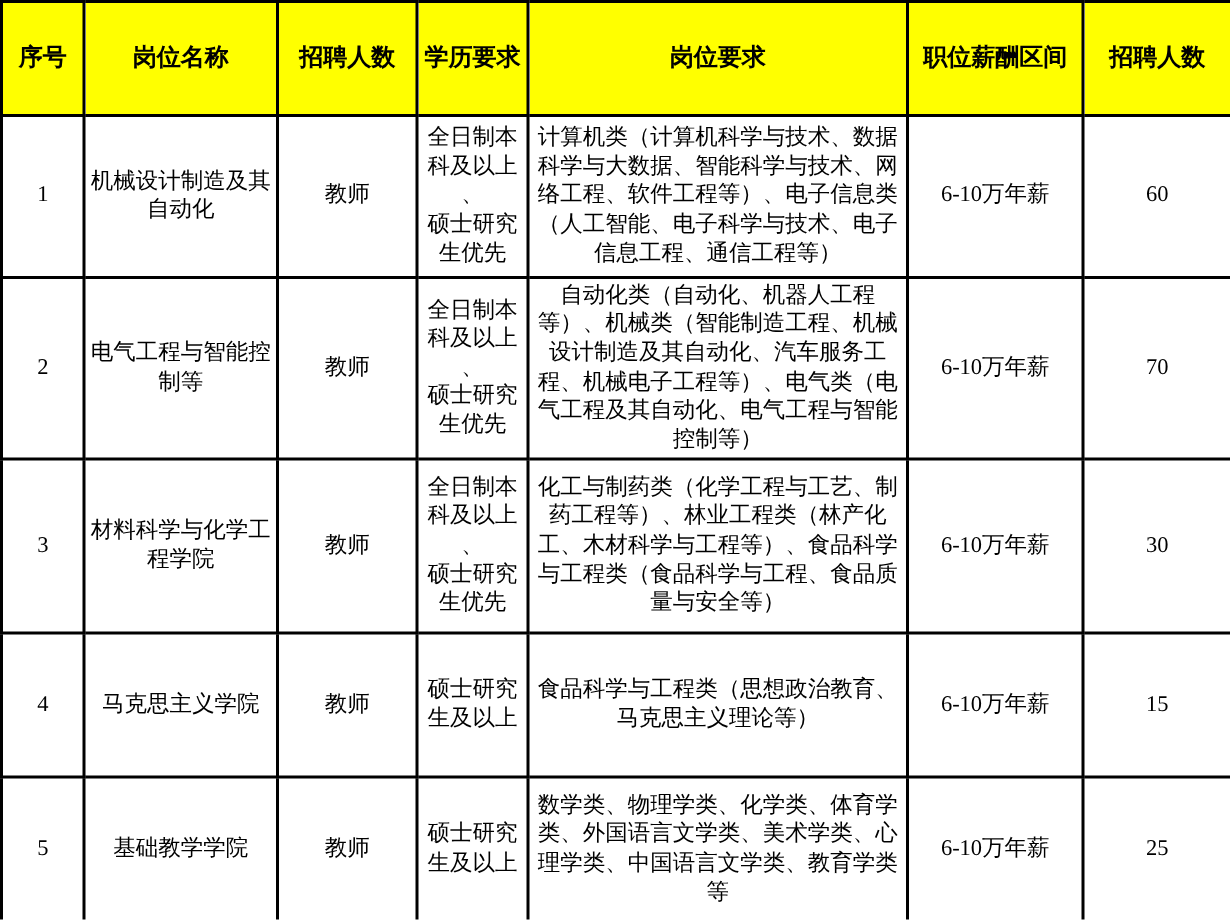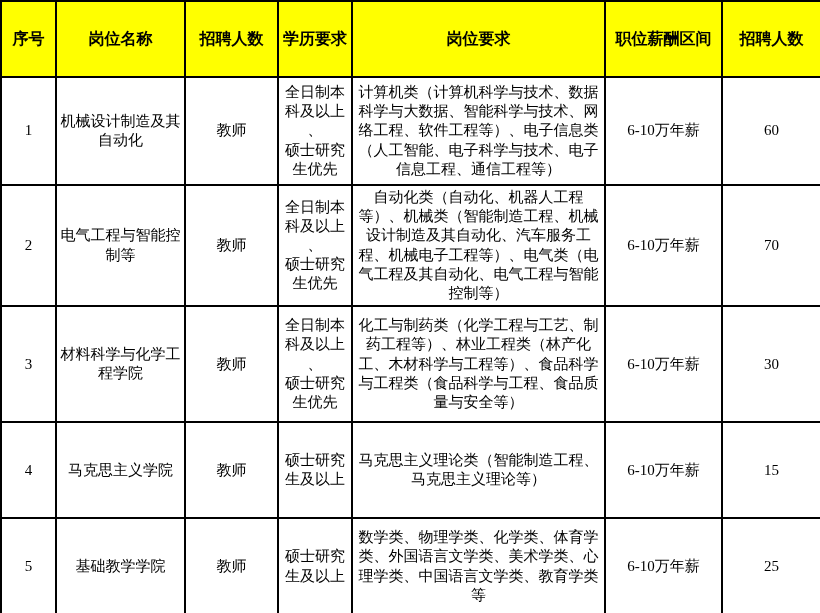--- a/index.html
+++ b/index.html
@@ -131,21 +131,21 @@
 硕士研究生优先</td>
       <td class="cell-requirements">化工与制药类（化学工程与工艺、制药工程等）、林业工程类（林产化工、木材科学与工程等）、食品科学与工程类（食品科学与工程、食品质量与安全等）</td>
       <td class="cell-salary">6-10万年薪</td>
       <td class="cell-count">30</td>
     </tr>
     <tr class="r-4">
       <td class="cell-index">4</td>
       <td class="cell-name">马克思主义学院</td>
       <td class="cell-category">教师</td>
       <td class="cell-education">硕士研究生及以上</td>
-      <td class="cell-requirements">马克思主义理论类（智能制造工程、马克思主义理论等）</td>
+      <td class="cell-requirements">食品科学与工程类（思想政治教育、马克思主义理论等）</td>
       <td class="cell-salary">6-10万年薪</td>
       <td class="cell-count">15</td>
     </tr>
     <tr class="r-5">
       <td class="cell-index">5</td>
       <td class="cell-name">基础教学学院</td>
       <td class="cell-category">教师</td>
       <td class="cell-education">硕士研究生及以上</td>
       <td class="cell-requirements">数学类、物理学类、化学类、体育学类、外国语言文学类、美术学类、心理学类、中国语言文学类、教育学类等</td>
       <td class="cell-salary">6-10万年薪</td>

